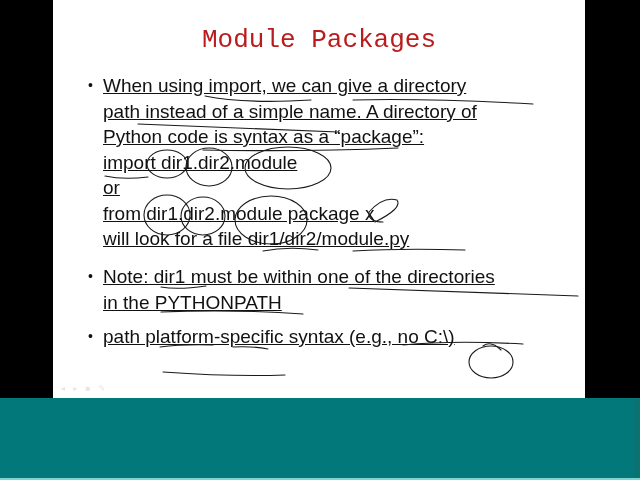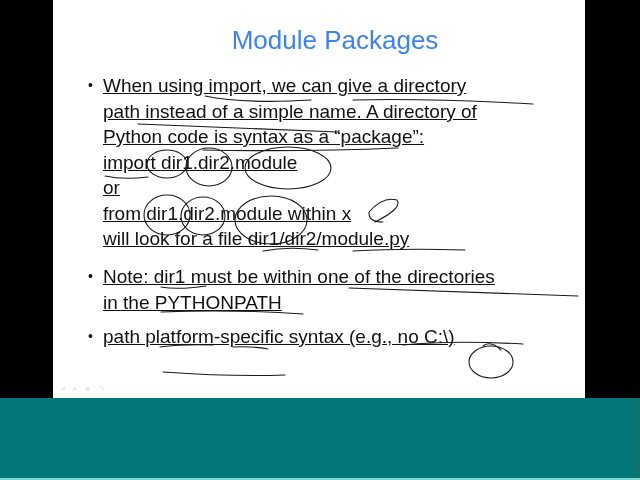--- a/index.html
+++ b/index.html
@@ -6,22 +6,22 @@
   body {
     width: 640px; height: 480px; overflow: hidden;
     background: #000000; position: relative;
     font-family: "Liberation Sans", sans-serif;
   }
   .slide {
     position: absolute; left: 53px; top: 0; width: 532px; height: 398px;
     background: #ffffff;
   }
   .title {
-    position: absolute; left: 16px; width: 532px; top: 25px;
-    text-align: center; font-size: 26px; color: #3b82f6;
+    position: absolute; left: 0; width: 532px; top: 25px;
+    text-align: center; font-size: 26px; color: #b91c1c; font-family: Liberation Mono, monospace;
   }
   .bullet {
     position: absolute; left: 50px; font-size: 19px; line-height: 25.5px; color: #111;
   }
   .bullet .dot {
     position: absolute; left: -15px; top: 0; font-size: 14px;
   }
   .line { white-space: nowrap; display: block; text-decoration: underline; }
   .b1 { top: 73px; }
   .b2 { top: 264px; }
@@ -47,21 +47,21 @@
 <div class="slide">
   <div class="title">Module Packages</div>
 
   <div class="bullet b1">
     <span class="dot">•</span>
     <span class="line">When using import, we can give a directory</span>
     <span class="line">path instead of a simple name.  A directory of</span>
     <span class="line">Python code is syntax as a “package”:</span>
     <span class="line">import dir1.dir2.module</span>
     <span class="line">or</span>
-    <span class="line">from dir1.dir2.module within x</span>
+    <span class="line">from dir1.dir2.module package x</span>
     <span class="line">will look for a file dir1/dir2/module.py</span>
   </div>
 
   <div class="bullet b2">
     <span class="dot">•</span>
     <span class="line">Note: dir1 must be within one of the directories</span>
     <span class="line">in the PYTHONPATH</span>
   </div>
 
   <div class="bullet b3">

